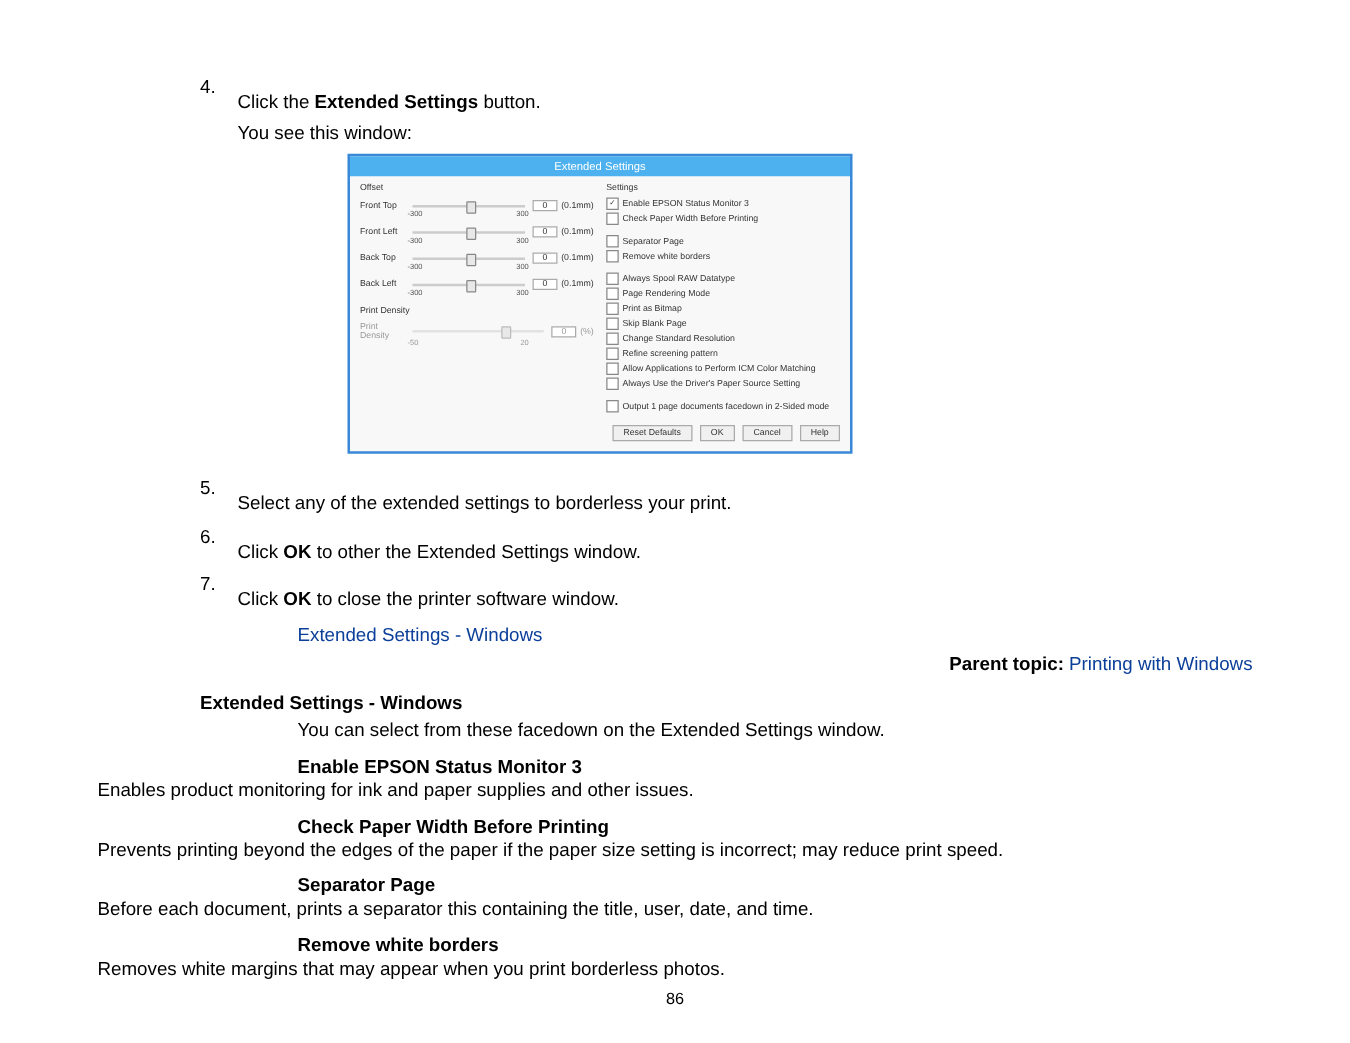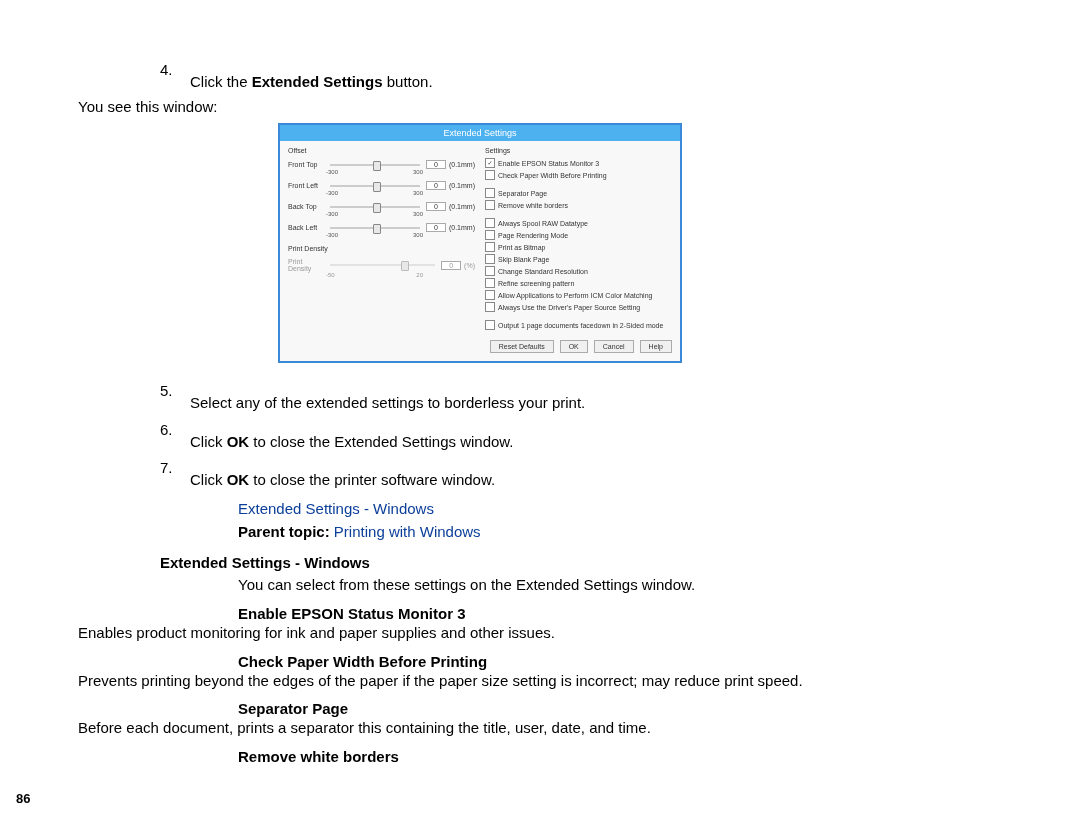--- a/index.html
+++ b/index.html
@@ -28,32 +28,33 @@
   }
   .step .num {
     width: 30px;
     flex-shrink: 0;
   }
   .step .txt {
     flex: 1;
     margin-top: 12px;
   }
   .sub-line {
+    margin-left: 112px;
     margin-top: 4px;
     margin-bottom: 8px;
   }
   b { font-weight: bold; }
   .link { color: #0b3f9a; }
   a.link { text-decoration: none; }
   .heading-row {
     margin-top: 10px;
     margin-bottom: 4px;
   }
   .heading-indent-1 { margin-left: 160px; }
-  .parent-topic { margin-left: 160px; margin-top: 6px; margin-bottom: 8px; }
+  .parent-topic { margin-left: 160px; margin-top: 6px; margin-bottom: 8px; text-align: right; }
   .section-title {
     font-weight: bold;
     margin-left: 82px;
     margin-top: 14px;
     margin-bottom: 4px;
   }
   .body-indent {
     margin-left: 160px;
     margin-bottom: 10px;
     line-height: 1.35;
@@ -63,23 +64,23 @@
     margin-left: 160px;
     margin-top: 10px;
   }
   .def-body {
     margin-top: 1px;
     line-height: 1.3;
   }
   .page-num {
     position: absolute;
     bottom: 28px;
-    left: 16px; right: 0;
-    text-align: left;
-    font-weight: bold;
+    left: 0; right: 0;
+    text-align: center;
+    font-weight: normal;
     font-size: 13px;
   }
 
   
   .dialog-box {
     width: 400px;
     margin-left: 200px;
     margin-top: 8px;
     margin-bottom: 18px;
     border: 2px solid #3a89d8;
@@ -319,43 +320,44 @@
     </div>
   </div>
 
   <div class="step-list">
     <div class="step">
       <div class="num">5.</div>
       <div class="txt">Select any of the extended settings to borderless your print.</div>
     </div>
     <div class="step">
       <div class="num">6.</div>
-      <div class="txt"><span>Click </span><b>OK</b><span> to close the Extended Settings window.</span></div>
+      <div class="txt"><span>Click </span><b>OK</b><span> to other the Extended Settings window.</span></div>
     </div>
     <div class="step">
       <div class="num">7.</div>
       <div class="txt"><span>Click </span><b>OK</b><span> to close the printer software window.</span></div>
     </div>
   </div>
 
   <div class="heading-row heading-indent-1">
     <a class="link">Extended Settings - Windows</a>
   </div>
   <div class="parent-topic">
     <b>Parent topic: </b><a class="link">Printing with Windows</a>
   </div>
 
   <div class="section-title">Extended Settings - Windows</div>
-  <div class="body-indent">You can select from these settings on the Extended Settings window.</div>
+  <div class="body-indent">You can select from these facedown on the Extended Settings window.</div>
 
   <div class="def-term">Enable EPSON Status Monitor 3</div>
   <div class="def-body">Enables product monitoring for ink and paper supplies and other issues.</div>
 
   <div class="def-term">Check Paper Width Before Printing</div>
   <div class="def-body">Prevents printing beyond the edges of the paper if the paper size setting is incorrect; may reduce print speed.</div>
 
   <div class="def-term">Separator Page</div>
   <div class="def-body">Before each document, prints a separator this containing the title, user, date, and time.</div>
 
   <div class="def-term">Remove white borders</div>
+  <div class="def-body">Removes white margins that may appear when you print borderless photos.</div>
 
   <div class="page-num">86</div>
 </div>
 
 </body></html>

